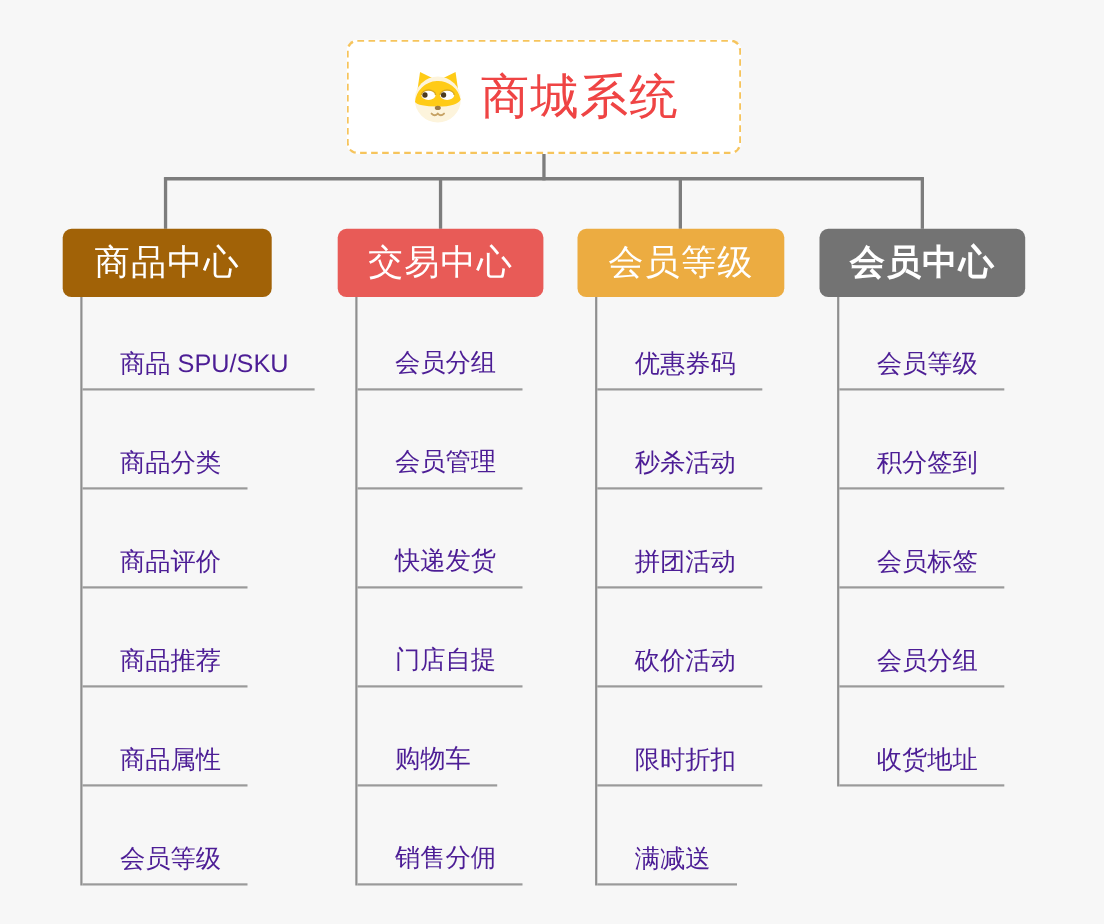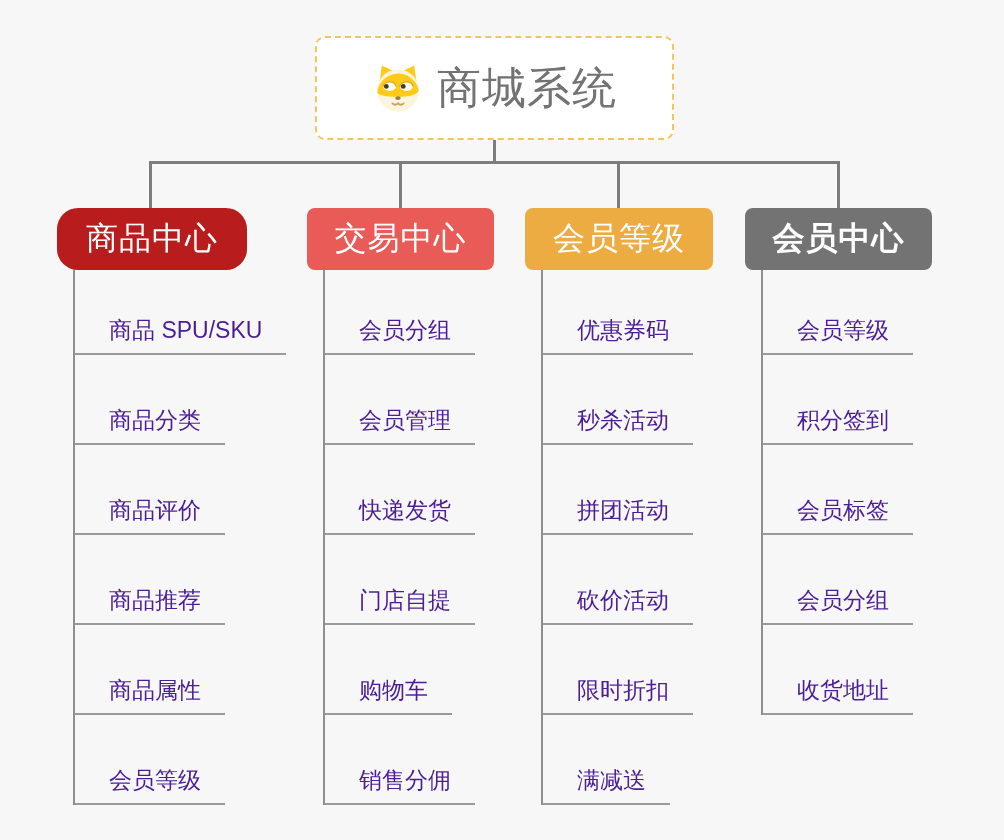--- a/index.html
+++ b/index.html
@@ -34,21 +34,21 @@
   .root-icon{flex:0 0 auto;display:block;}
   
   .conn{position:absolute;background:#7D7D7D;}
   .conn-stem{left:493px;top:140px;width:3px;height:24px;}
   .conn-hbar{left:149px;top:161px;width:691px;height:3px;border-radius:2px;}
   .conn-stub{top:161px;width:3px;height:47px;}
   .stub-1{left:149px;} .stub-2{left:399px;} .stub-3{left:617px;} .stub-4{left:837px;}
   
   .column{position:absolute;top:208px;width:187px;}
   .col-1{left:57px;width:190px;}
-  .col-2{left:307px;}
+  .col-2{left:307px;font-family:Liberation Serif, serif;}
   .col-3{left:525px;width:188px;}
   .col-4{left:745px;}
   .branch-node{
     height:62px;
     border-radius:8px;
     display:flex;align-items:center;justify-content:center;
     color:#ffffff;
     font-size:32px;
     letter-spacing:1px;
     cursor:pointer;
@@ -87,32 +87,32 @@
       <path d="M6.3 37 a26 26 0 0 1 51.4 -3 q-3.5 8 -25.7 8 q-22.2 0 -25.7 -5 Z" fill="#FFCB16"></path>
       <ellipse cx="21.5" cy="29" rx="8" ry="5.6" fill="#ffffff"></ellipse>
       <ellipse cx="42.5" cy="29" rx="8" ry="5.6" fill="#ffffff"></ellipse>
       <circle cx="17.5" cy="29" r="3" fill="#4a3a22"></circle>
       <circle cx="38.5" cy="29" r="3" fill="#4a3a22"></circle>
       <path d="M13.5 29 a8 5.6 0 0 1 16 0" fill="none" stroke="#d9a81e" stroke-width="1.6"></path>
       <path d="M34.5 29 a8 5.6 0 0 1 16 0" fill="none" stroke="#d9a81e" stroke-width="1.6"></path>
       <ellipse cx="32" cy="43.5" rx="3.4" ry="2.4" fill="#9c7a45"></ellipse>
       <path d="M25 50 q3.5 3.5 7 0 q3.5 3.5 7 0" fill="none" stroke="#c7a365" stroke-width="2.2" stroke-linecap="round"></path>
     </svg>
-    <span class="root-title" style="color: #737373;">商城系统</span>
+    <span class="root-title" style="color: #ef4444;">商城系统</span>
   </div>
 
   <div class="conn conn-stem"></div>
   <div class="conn conn-hbar"></div>
   <div class="conn conn-stub stub-1"></div>
   <div class="conn conn-stub stub-2"></div>
   <div class="conn conn-stub stub-3"></div>
   <div class="conn conn-stub stub-4"></div>
 
   <div class="column col-1">
-    <div class="branch-node" style="background-color: #b91c1c; border-radius: 21px;">商品中心</div>
+    <div class="branch-node" style="background-color: #a16207;">商品中心</div>
     <div class="children">
       <div class="leaf">商品 SPU/SKU</div>
       <div class="leaf">商品分类</div>
       <div class="leaf">商品评价</div>
       <div class="leaf">商品推荐</div>
       <div class="leaf">商品属性</div>
       <div class="leaf">会员等级</div>
     </div>
   </div>
 

